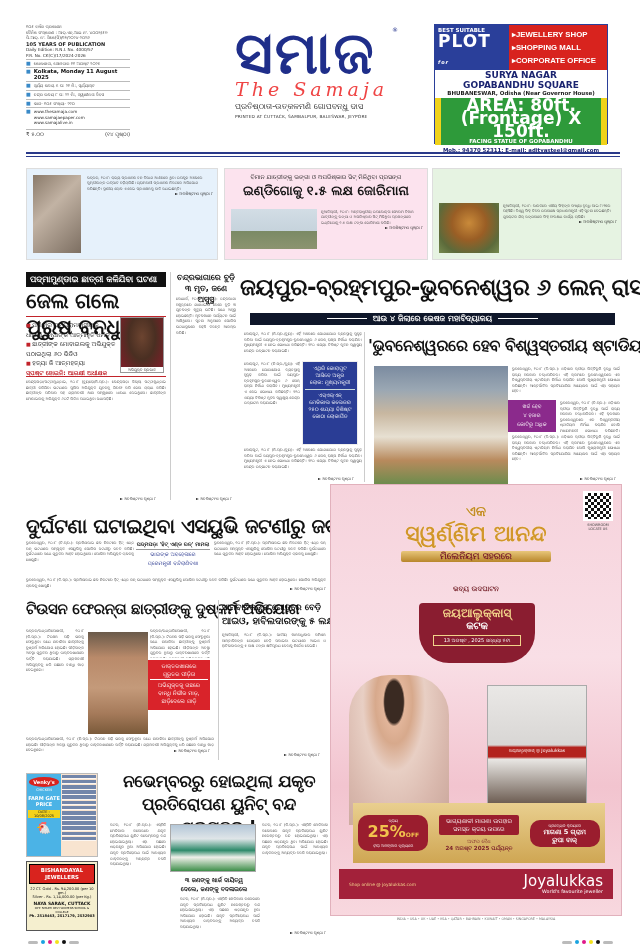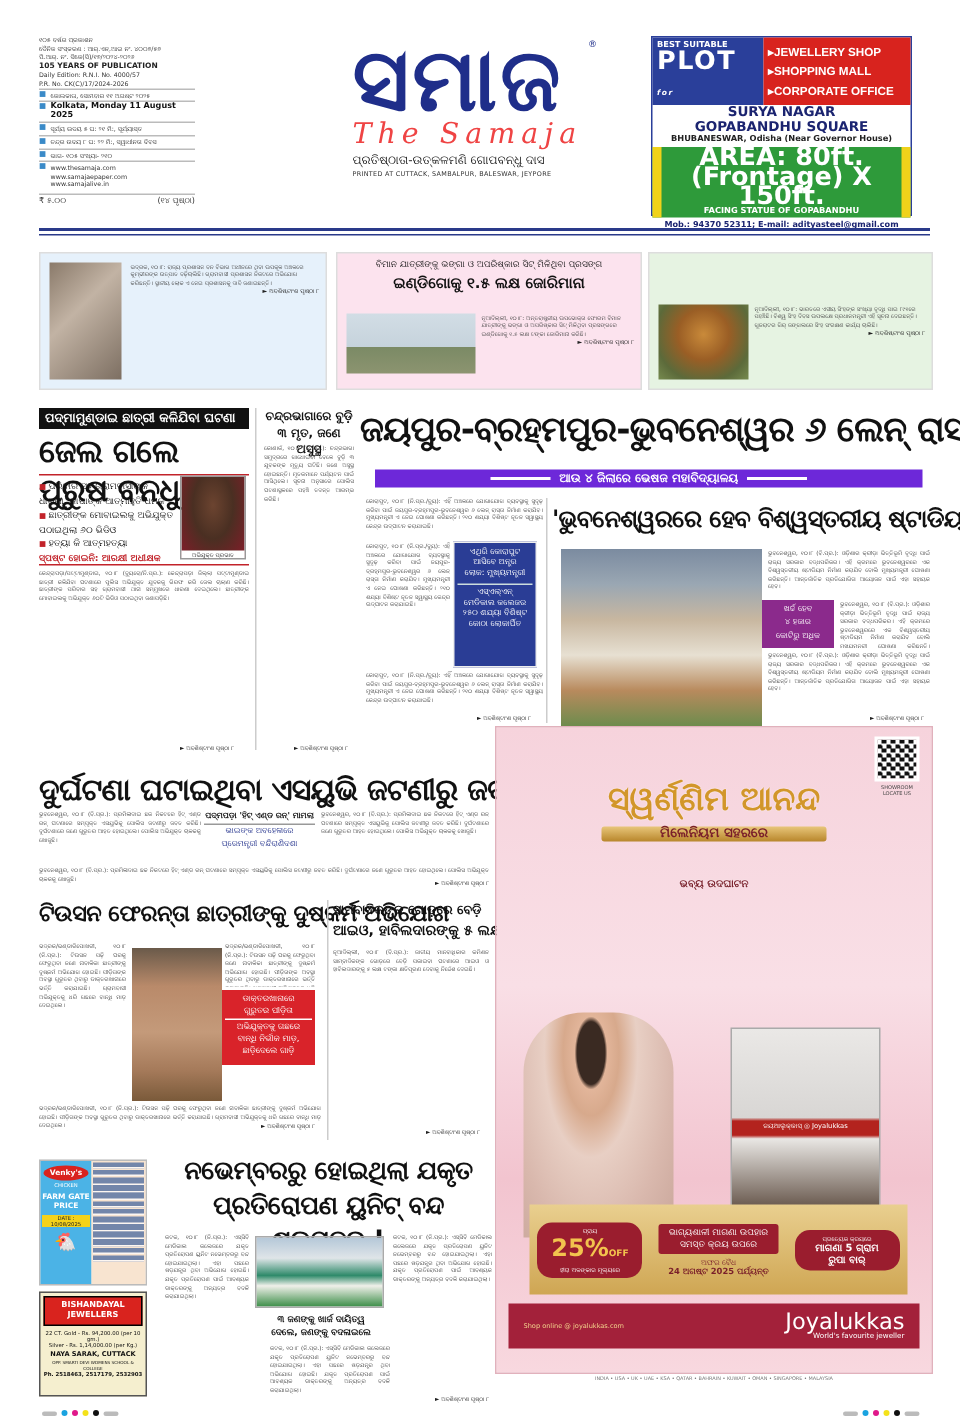--- a/index.html
+++ b/index.html
@@ -52,21 +52,21 @@
   .bullets .pt::before { content: "■ "; color: #c2232a; font-size: 5px; }
   .bullets .last { color: #c2232a; font-weight: bold; }
   .photo-man { left: 120px; top: 317px; width: 44px; height: 56px; background: radial-gradient(ellipse at 50% 35%,#6c4430 0%,#4a2f22 45%,#7a1f28 90%); border: 1px solid #999; }
   .caption-small { font-size: 3.8px; text-align: center; background: #fff; color: #222; }
   .redline { background: #c2232a; height: 1px; }
   .body-text { font-size: 3.8px; line-height: 5.6px; color: #444; text-align: justify; }
   
   .chandra-head { left: 176px; top: 272px; width: 60px; font-size: 8px; font-weight: bold; line-height: 11px; text-align: center; }
   .mid-divider { width: 1px; background: #ccc; }
   .main-head { left: 240px; top: 272px; width: 380px; font-size: 23px; font-weight: bold; line-height: 30px; letter-spacing: -0.6px; white-space: nowrap; }
-  .red-band { left: 250px; top: 313px; width: 365px; height: 12px; background: #6d28d9; color: #fff; font-size: 8px; text-align: center; line-height: 12px; font-weight: bold; }
+  .red-band { left: 250px; top: 313px; width: 365px; height: 12px; background: #0f172a; color: #fff; font-size: 8px; text-align: center; line-height: 12px; font-weight: bold; }
   .red-band::before, .red-band::after { content: ""; display: inline-block; width: 40px; height: 1.5px; background: #fff; vertical-align: middle; margin: 0 6px; }
   .blue-box { left: 302px; top: 361px; width: 56px; height: 84px; background: #2a3d95; color: #fff; font-size: 5.4px; line-height: 7.2px; text-align: center; padding: 3px 2px; border: 1px solid #eee; }
   .blue-box hr { border: none; border-top: 0.6px solid #cdd; margin: 2px 0; }
   .stadium-head { left: 368px; top: 336px; width: 252px; font-size: 16px; font-weight: bold; line-height: 20px; white-space: nowrap; letter-spacing: -0.5px; }
   .photo-cm { left: 374px; top: 366px; width: 134px; height: 118px; background: linear-gradient(180deg,#7b8ba0 0%,#9aa7b3 20%,#c8b7a0 40%,#e7e0d2 60%,#b88a5d 80%,#6d8c4d 100%); }
   .purple-box { left: 508px; top: 400px; width: 48px; height: 32px; background: #8b2a8c; color: #fff; font-size: 5.4px; text-align: center; line-height: 9px; padding-top: 2px; }
   
   .acc-head { left: 26px; top: 513px; width: 300px; font-size: 20px; font-weight: bold; line-height: 26px; letter-spacing: -0.5px; white-space: nowrap; }
   .acc-box { left: 136px; top: 540px; width: 74px; font-size: 5.4px; text-align: center; line-height: 9px; }
   .acc-box .k { font-weight: bold; }
@@ -201,21 +201,21 @@
 
 <div class="abs teaser t1">
   <div class="img-box" style="position:absolute;left:6px;top:6px;width:48px;height:78px;"></div>
   <div style="position:absolute;left:60px;top:6px;right:4px;">
     <div class="body">ଭଦ୍ରକ, ୧୦।୮: ରାଜ୍ୟ ପ୍ରଶାସନ ବନ ବିଭାଗ ଅଧୀନରେ ଥିବା ଉପକୂଳ ଅଞ୍ଚଳରେ କୁମ୍ଭୀରଙ୍କ ଉତ୍ପାତ ବଢ଼ିଚାଲିଛି। ଗ୍ରାମବାସୀ ପ୍ରଶାସନ ନିକଟରେ ଅଭିଯୋଗ କରିଛନ୍ତି। ସ୍ଥାନୀୟ ଲୋକ ଏ ନେଇ ପ୍ରଶାସନକୁ ଦାବି ଜଣାଇଛନ୍ତି।</div>
     <div class="more">► ଅବଶିଷ୍ଟାଂଶ ପୃଷ୍ଠା ୮</div>
   </div>
 </div>
 <div class="abs teaser t2">
   <div style="font-size:6px;text-align:center;">ବିମାନ ଯାତ୍ରୀଙ୍କୁ ଭଙ୍ଗା ଓ ଅପରିଷ୍କାର ସିଟ୍ ମିଳିଥିବା ପ୍ରସଙ୍ଗ</div>
-  <div class="head" style="font-size:10px;line-height:20px;text-align:center;white-space:nowrap;">ଇଣ୍ଡିଗୋକୁ ୧.୫ ଲକ୍ଷ ଜୋରିମାନା</div>
+  <div class="head" style="font-size:13px;line-height:20px;text-align:center;white-space:nowrap;">ଇଣ୍ଡିଗୋକୁ ୧.୫ ଲକ୍ଷ ଜୋରିମାନା</div>
   <div class="plane" style="position:absolute;left:6px;top:40px;width:86px;height:40px;"></div>
   <div style="position:absolute;left:96px;top:40px;right:4px;">
     <div class="body">ନୂଆଦିଲ୍ଲୀ, ୧୦।୮: ଅନ୍ତରାଷ୍ଟ୍ରୀୟ ଉପଭୋକ୍ତା ଫୋରମ ବିମାନ ଯାତ୍ରୀଙ୍କୁ ଭଙ୍ଗା ଓ ଅପରିଷ୍କାର ସିଟ୍ ମିଳିଥିବା ପ୍ରସଙ୍ଗରେ ଇଣ୍ଡିଗୋକୁ ୧.୫ ଲକ୍ଷ ଟଙ୍କା ଜୋରିମାନା କରିଛି।</div>
     <div class="more">► ଅବଶିଷ୍ଟାଂଶ ପୃଷ୍ଠା ୮</div>
   </div>
 </div>
 <div class="abs teaser t3">
   <div class="lion" style="position:absolute;left:6px;top:34px;width:60px;height:50px;"></div>
   <div style="position:absolute;left:70px;top:34px;right:4px;">
     <div class="body">ନୂଆଦିଲ୍ଲୀ, ୧୦।୮: ଭାରତରେ ଏସୀୟ ସିଂହଙ୍କ ସଂଖ୍ୟା ବୃଦ୍ଧି ପାଇ ୮୯୧ରେ ପହଞ୍ଚିଛି। ବିଶ୍ୱ ସିଂହ ଦିବସ ଉପଲକ୍ଷେ ପ୍ରଧାନମନ୍ତ୍ରୀ ଏହି ସୂଚନା ଦେଇଛନ୍ତି। ଗୁଜରାଟର ଗିର୍ ଜଙ୍ଗଲରେ ସିଂହ ସଂରକ୍ଷଣ କାର୍ଯ୍ୟ ଚାଲିଛି।</div>
@@ -354,23 +354,29 @@
   <div>୩ ଜଣଙ୍କୁ ଖାର୍ଜ ଦାୟିତ୍ୱ</div>
   <div>ଦେଲେ, ଜଣଙ୍କୁ ବଦଳାଇଲେ</div>
 </div>
 <div class="abs body-text" style="left:180px;top:896px;width:80px;height:44px;overflow:hidden;">କଟକ, ୧୦।୮ (ନି.ପ୍ର.): ଏସ୍‌ସିବି ମେଡିକାଲ କଲେଜରେ ଯକୃତ ପ୍ରତିରୋପଣ ୟୁନିଟ ନଭେମ୍ବରରୁ ବନ୍ଦ ହୋଇଯାଇଥିଲା। ଏହା ପଛରେ ଷଡ଼ଯନ୍ତ୍ର ଥିବା ଅଭିଯୋଗ ହୋଇଛି। ଯକୃତ ପ୍ରତିରୋପଣ ପାଇଁ ଆବଶ୍ୟକ ଡାକ୍ତରଙ୍କୁ ଅନ୍ୟତ୍ର ବଦଳି କରାଯାଇଥିଲା।</div>
 <div class="abs body-text" style="left:262px;top:822px;width:66px;height:108px;overflow:hidden;">କଟକ, ୧୦।୮ (ନି.ପ୍ର.): ଏସ୍‌ସିବି ମେଡିକାଲ କଲେଜରେ ଯକୃତ ପ୍ରତିରୋପଣ ୟୁନିଟ ନଭେମ୍ବରରୁ ବନ୍ଦ ହୋଇଯାଇଥିଲା। ଏହା ପଛରେ ଷଡ଼ଯନ୍ତ୍ର ଥିବା ଅଭିଯୋଗ ହୋଇଛି। ଯକୃତ ପ୍ରତିରୋପଣ ପାଇଁ ଆବଶ୍ୟକ ଡାକ୍ତରଙ୍କୁ ଅନ୍ୟତ୍ର ବଦଳି କରାଯାଇଥିଲା।</div>
 <div class="abs cont" style="left:290px;top:930px;">► ଅବଶିଷ୍ଟାଂଶ ପୃଷ୍ଠା ୮</div>
 
 <div class="abs ad-jew">
   <div class="qr"></div>
   <div class="qr-label">SHOWROOM LOCATE US</div>
+  <div class="gold" style="top:18px;font-size:14px;">ଏକ</div>
   <div class="gold" style="top:36px;font-size:22px;color:#d2962a;">ସ୍ୱର୍ଣ୍ଣିମ ଆନନ୍ଦ</div>
   <div class="banner-gold" style="top:66px;">ମିଲେନିୟମ ସହରରେ</div>
   <div class="gold" style="top:100px;font-size:7px;color:#7a1f2a;">ଭବ୍ୟ ଉଦଘାଟନ</div>
+  <div class="maroon-badge" style="top:118px;height:60px;">
+    <div style="font-size:12px;font-weight:bold;color:#f2d48a;margin-top:3px;">ଜୟଆଲୁକ୍କାସ୍</div>
+    <div style="font-size:10px;font-weight:bold;">କଟକ</div>
+    <div style="font-size:5px;border:0.6px solid #f2d48a;margin:3px 14px;padding:1px;">13 ଅଗଷ୍ଟ , 2025 ସନ୍ଧ୍ୟା ୫ଟା</div>
+  </div>
   <div class="kajol"></div>
   <div class="store">
     <div class="store-sign">ଜୟଆଲୁକ୍କାସ୍ ◎ Joyalukkas</div>
   </div>
   <div class="offer-strip">
     <div class="offer">
       <div>ପ୍ରାୟ</div>
       <div class="big"><span>25%</span><span style="font-size:6px;">OFF</span></div>
       <div>ହୀରା ଅଳଙ୍କାର ମୂଲ୍ୟରେ</div>
     </div>

